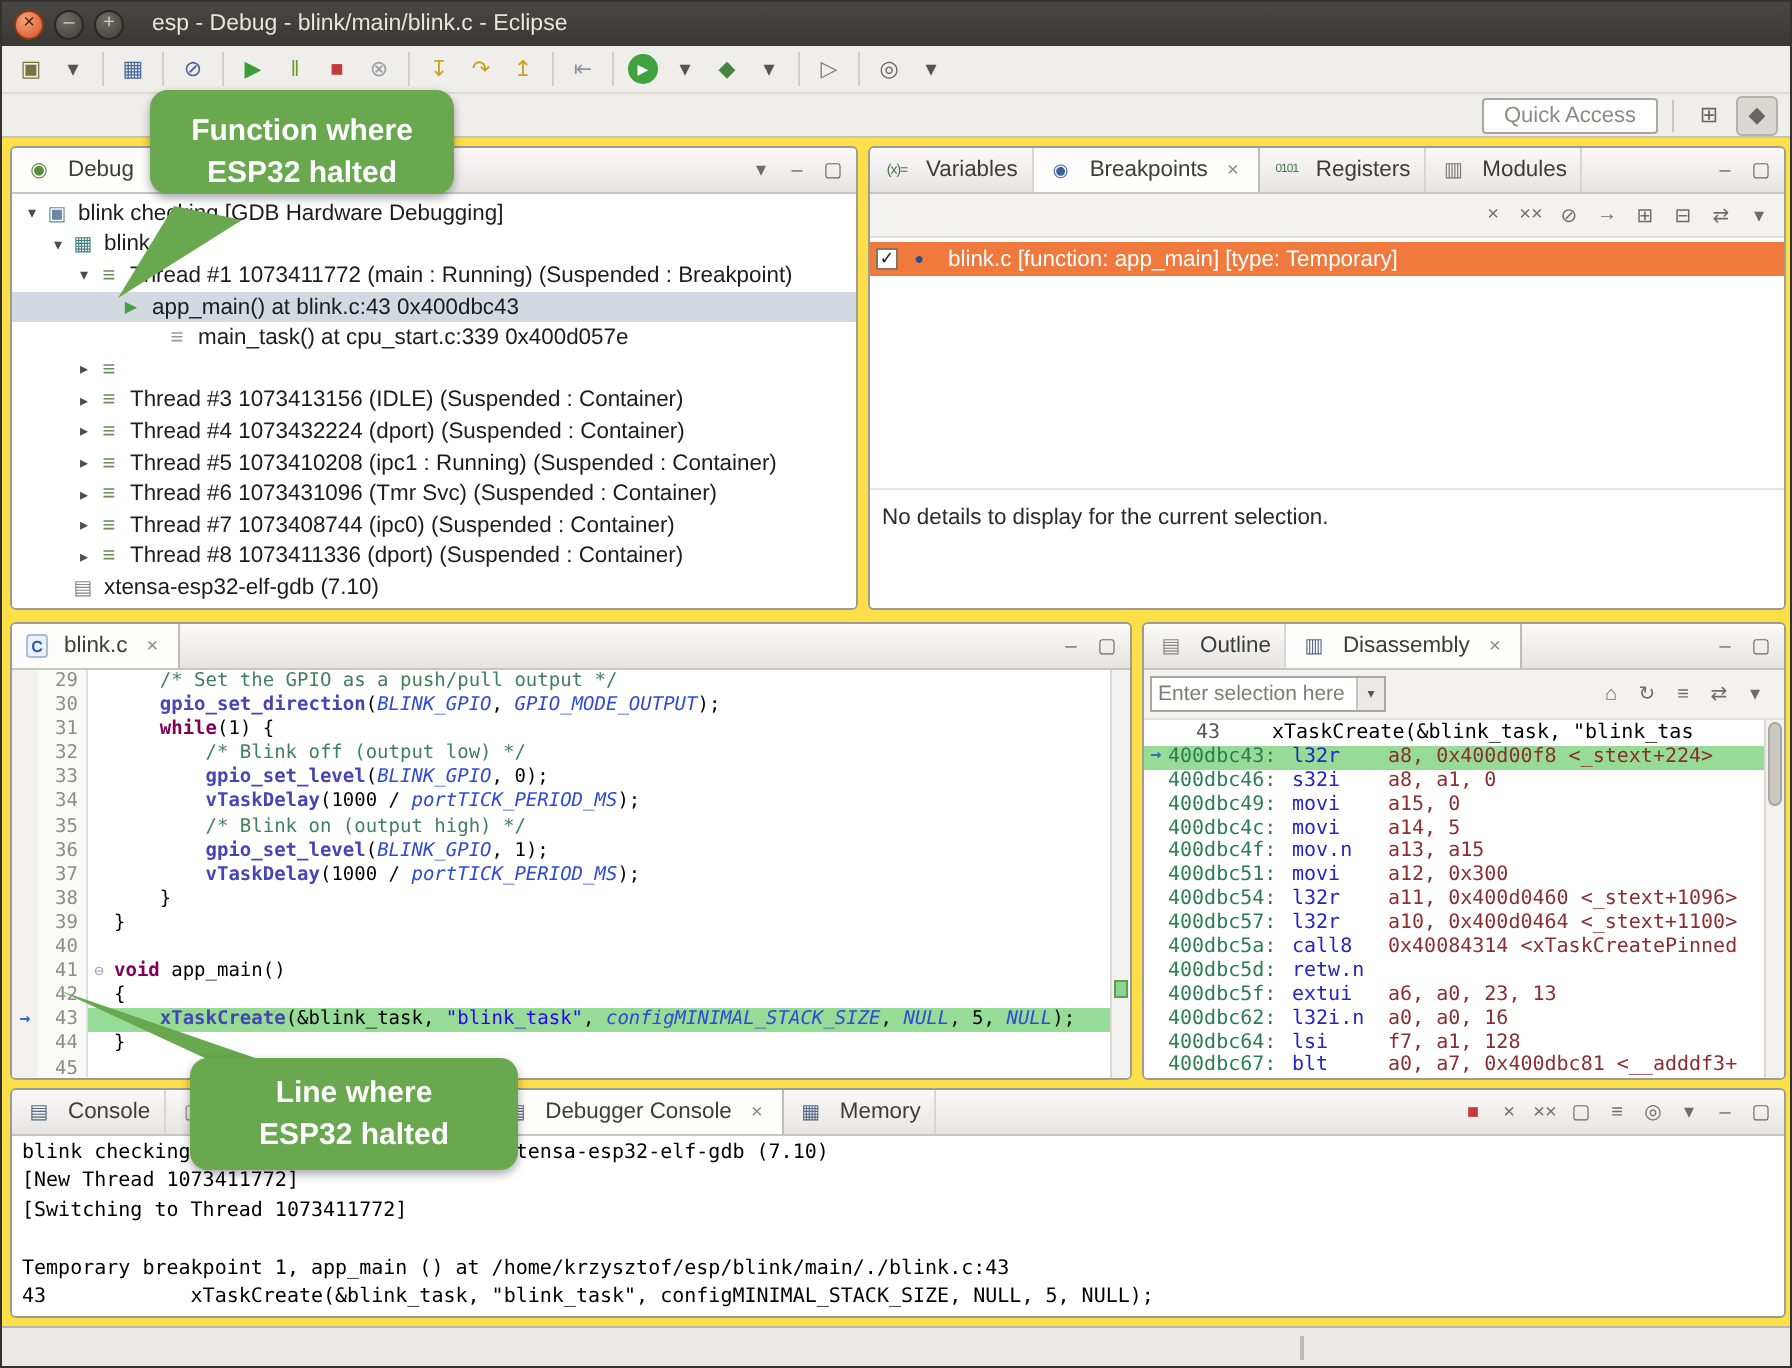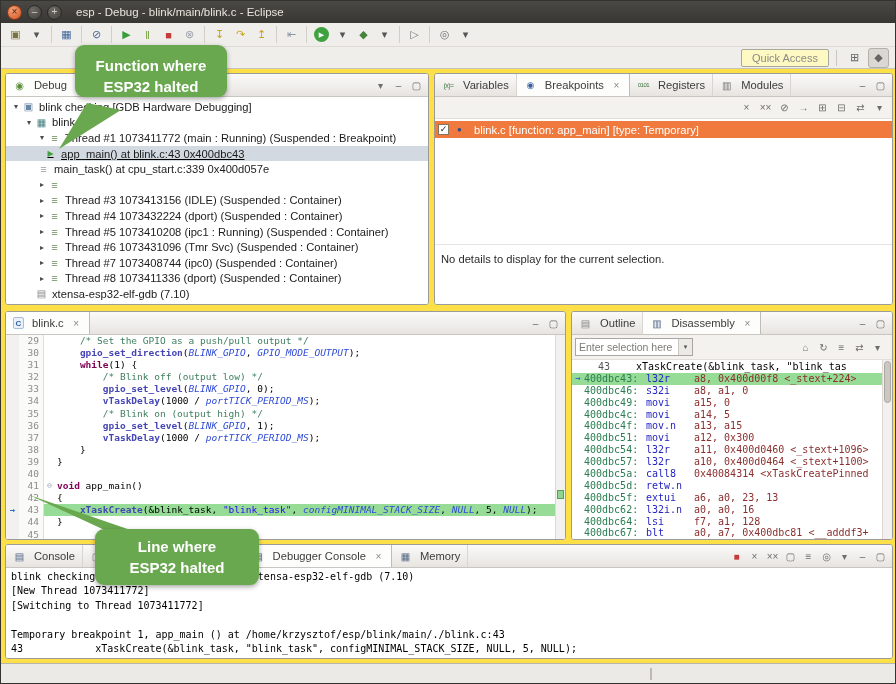--- a/index.html
+++ b/index.html
@@ -20,21 +20,21 @@
   
   .tbar1 { height:24px; flex:0 0 24px; background:#f0eeeb; border-bottom:1px solid #dedbd6;
            display:flex; align-items:center; padding:0 4px; }
   .tbar2 { height:22px; flex:0 0 22px; background:#f0eeeb; border-bottom:1px solid #c6c3be;
            display:flex; align-items:center; padding:0 6px; }
   .tbtn { width:21px; height:20px; display:inline-flex; align-items:center; justify-content:center;
           font-size:11px; color:#666; border-radius:3px; }
   .tround { width:15px; height:15px; border-radius:50%; font-size:7px; margin:0 3px; }
   .tsep { width:1px; height:17px; background:#d2cfca; margin:0 4px; }
   .qa { margin-left:auto; border:1px solid #aaa79f; border-radius:2px; padding:2px 10px;
-        font-size:11px; color:#8d8a84; background:#fef9c3; }
+        font-size:11px; color:#8d8a84; background:#ffffff; }
   .psep { width:1px; height:16px; background:#c9c6c1; margin:0 7px; }
   .pressed { background:#dbd7d2; border:1px solid #b3b0ab; border-radius:3px; }
 
   
   .workbench { flex:1; position:relative; background:#fde047; }
   .view { position:absolute; background:#fff; border:1px solid #9d9b97; border-radius:3px;
           overflow:hidden; display:flex; flex-direction:column; }
   .debugv  { left:4px;   top:4px;   width:424px; height:232px; }
   .varsv   { left:433px; top:4px;   width:459px; height:232px; }
   .editorv { left:4px;   top:242px; width:561px; height:229px; }
@@ -236,26 +236,26 @@
           <div class="trow" style="padding-left: 17px;">
             <span class="tarrow">▾</span>
             <span class="ic ic-elf-file"></span>
             <span class="tlabel">blink.elf</span>
           </div>
           <div class="trow" style="padding-left: 30px;">
             <span class="tarrow">▾</span>
             <span class="ic ic-thread"></span>
             <span class="tlabel">Thread #1 1073411772 (main : Running) (Suspended : Breakpoint)</span>
           </div>
-          <div class="trow sel" style="padding-left: 26px; text-decoration: underline;">
+          <div class="trow sel" style="padding-left: 41px;">
             <span class="tarrow"></span>
             <span class="ic ic-stack-frame-current"></span>
             <span class="tlabel">app_main() at blink.c:43 0x400dbc43</span>
           </div>
-          <div class="trow" style="padding-left: 19px;">
+          <div class="trow" style="padding-left: 64px;">
             <span class="tarrow"></span>
             <span class="ic ic-stack-frame"></span>
             <span class="tlabel">main_task() at cpu_start.c:339 0x400d057e</span>
           </div>
           <div class="trow" style="padding-left: 30px;">
             <span class="tarrow">▸</span>
             <span class="ic ic-thread"></span>
           </div>
           <div class="trow" style="padding-left: 30px;">
             <span class="tarrow">▸</span>

